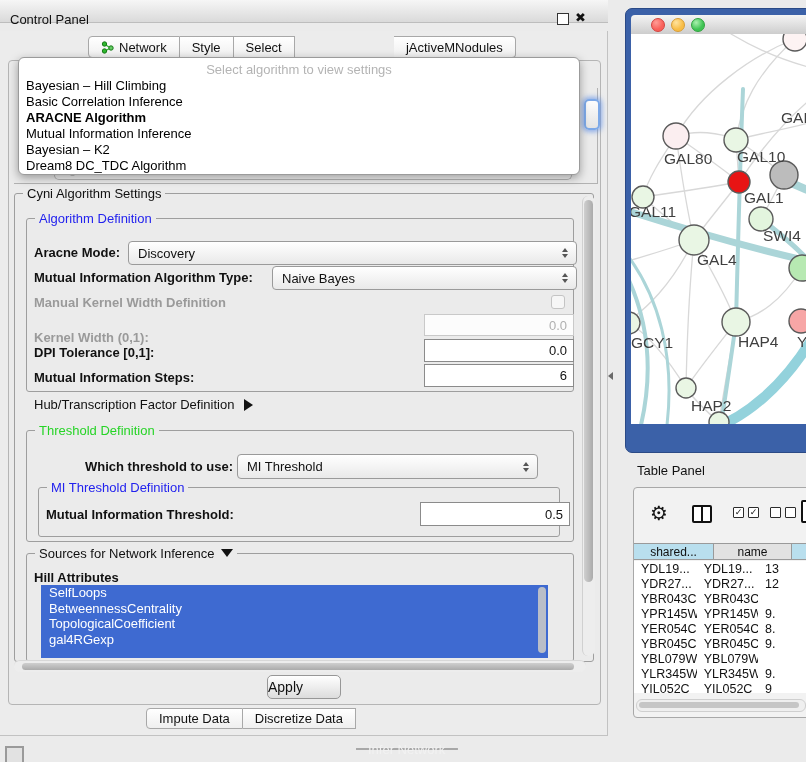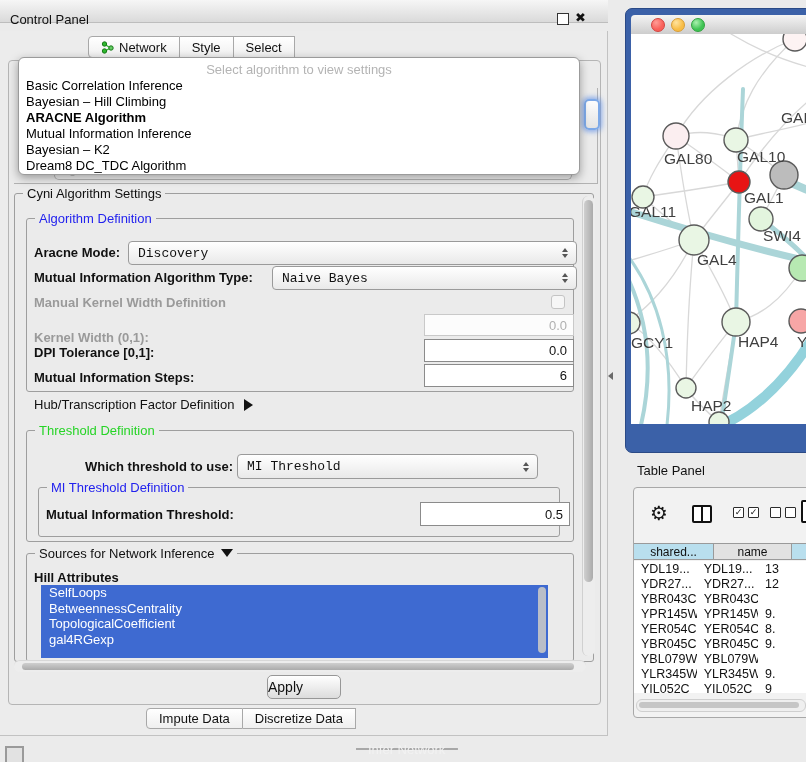--- a/index.html
+++ b/index.html
@@ -49,21 +49,21 @@
   .algo-item{font-size:13px;padding:1px 0 1px 7px;height:14px;line-height:14px;color:#000;}
   .algo-item.bold{font-weight:bold;}
 
   
   .gbox{position:absolute;border:1px solid #9e9e9e;border-radius:3px;}
   .gleg{position:absolute;top:-8px;left:8px;background:#ebebeb;padding:0 4px;font-size:13px;white-space:nowrap;}
   .blue{color:#2222ee;}
   .green{color:#27d427;}
 
   .combo{position:absolute;background:linear-gradient(#ffffff,#e9e9e9);border:1px solid #9a9a9a;
-         border-radius:4px;font-size:13px;display:flex;align-items:center;padding-left:9px;font-family:Liberation Mono, monospace;}
+         border-radius:4px;font-size:13px;display:flex;align-items:center;padding-left:9px;}
   .spin{position:absolute;right:8px;top:50%;transform:translateY(-50%);display:flex;flex-direction:column;gap:2px;}
   .spin i{display:block;width:0;height:0;border-left:3.5px solid transparent;border-right:3.5px solid transparent;}
   .spin .up{border-bottom:4px solid #555;}
   .spin .dn{border-top:4px solid #555;}
 
   .field{position:absolute;background:#fff;border:1px solid #8b8b8b;font-size:13px;
          display:flex;align-items:center;justify-content:flex-end;padding-right:6px;}
   .field.dis2{border:1px solid #c9c9c9;background:#fcfcfc;color:#b0b0b0;}
 
   .checkbox{position:absolute;width:12px;height:12px;border:1px solid #c4c4c4;border-radius:3px;background:#f6f6f6;}
@@ -147,34 +147,37 @@
     </div>
     <div class="tab">
         <span>Style</span>
       </div>
     <div class="tab">
         <span>Select</span>
       </div>
     <div class="tab sel">
         <span>Cyni Toolbox</span>
       </div>
+    <div class="tab">
+        <span>jActiveMNodules</span>
+      </div>
   </div>
 
   <div class="abs frag-vline"></div>
   <div class="abs frag-hline"></div>
   <div class="abs frag-spin"></div>
   <div class="abs combo-sliver">
     <span>gal-filtered.sif default node</span>
   </div>
 
   <div class="abs popup">
     <div class="popup-ph">Select algorithm to view settings</div>
     <div class="algo-items">
+        <div class="algo-item">Bayesian – Hill Climbing</div>
         <div class="algo-item">Basic Correlation Inference</div>
-        <div class="algo-item">Bayesian – Hill Climbing</div>
         <div class="algo-item bold">ARACNE Algorithm</div>
         <div class="algo-item">Mutual Information Inference</div>
         <div class="algo-item">Bayesian – K2</div>
         <div class="algo-item">Dream8 DC_TDC Algorithm</div>
       </div>
   </div>
 
   <div class="gbox" style="left:14px;top:193px;width:578px;height:467px;">
     <span class="gleg">Cyni Algorithm Settings</span>
   </div>

